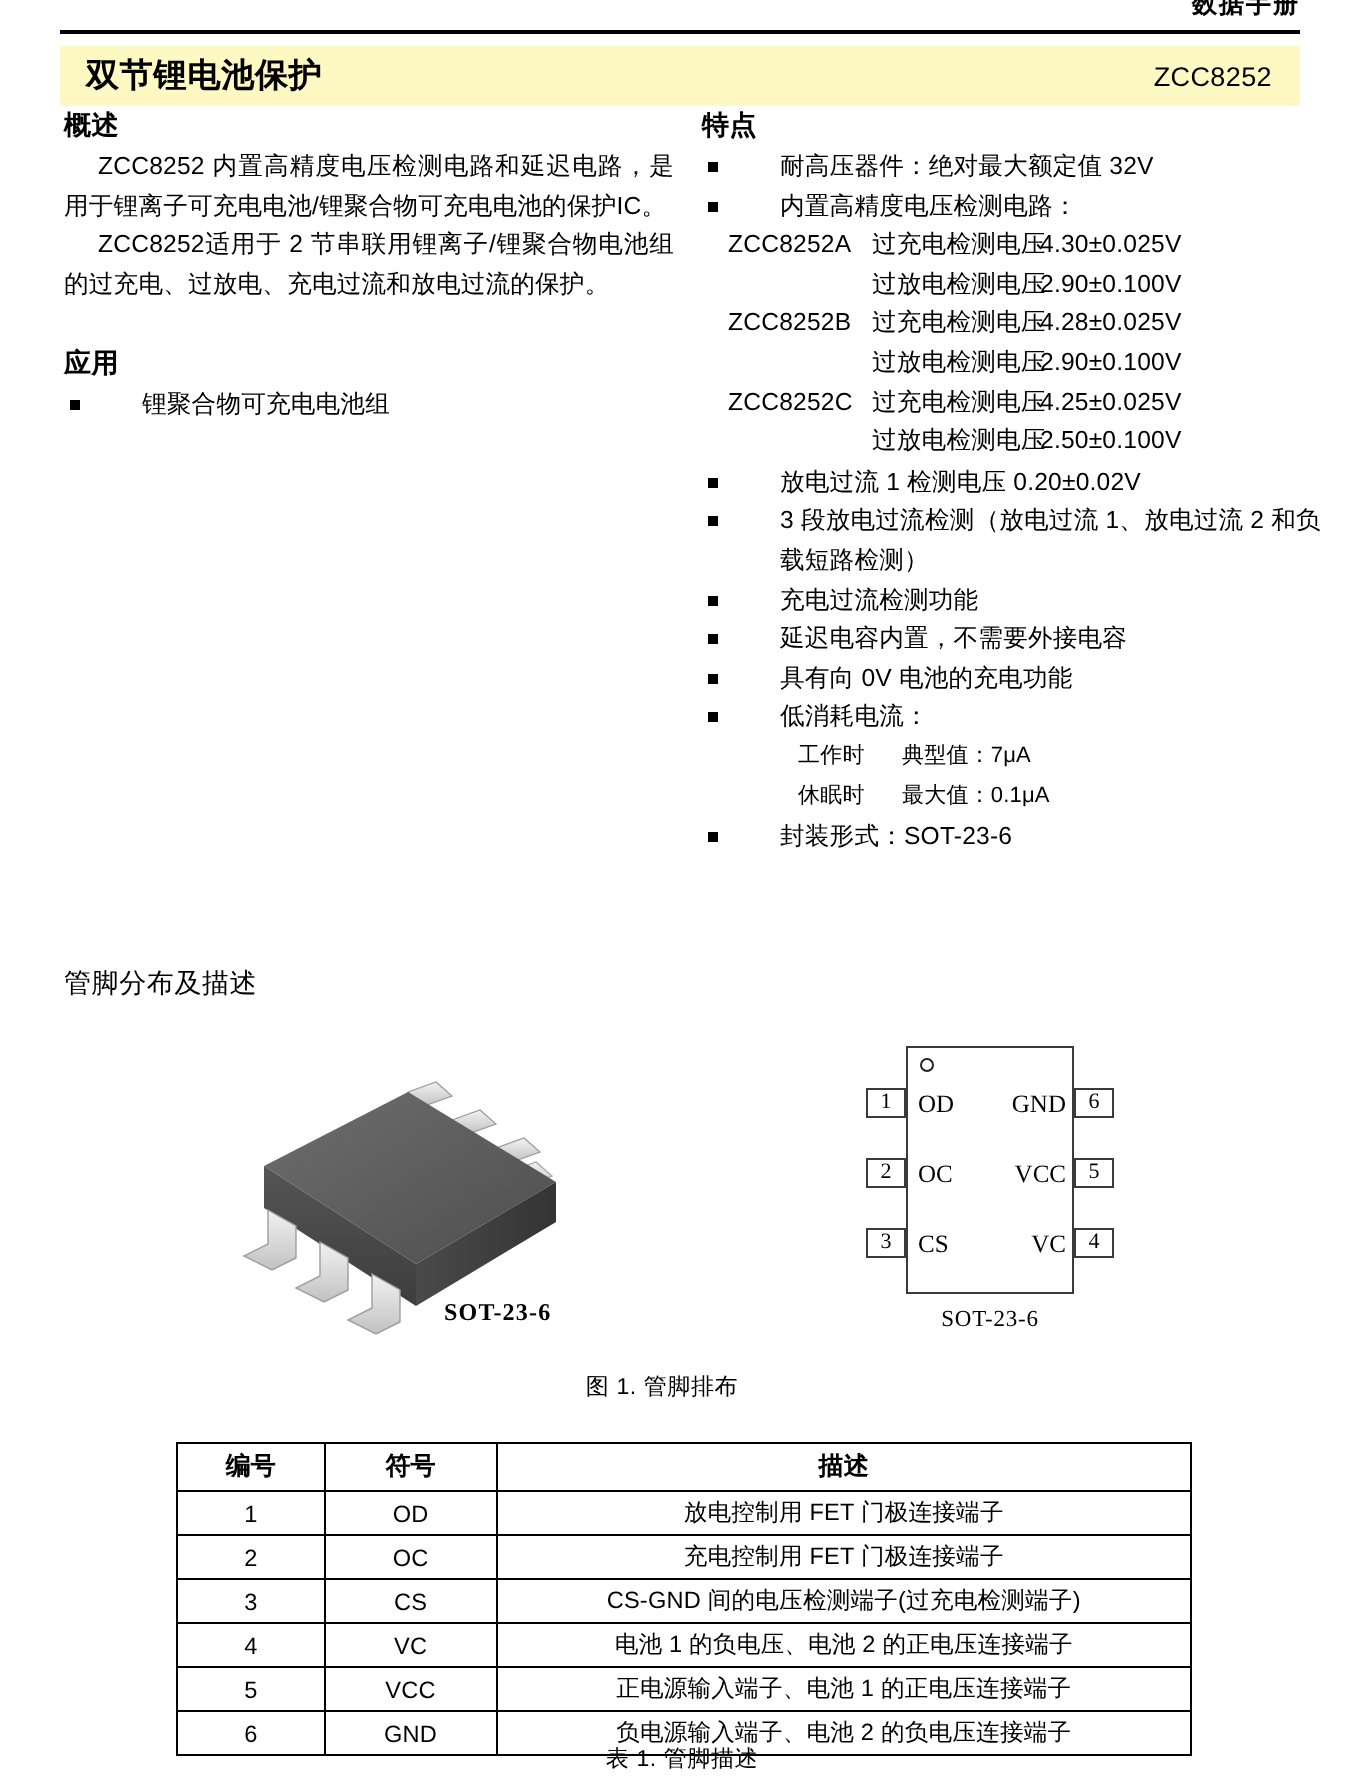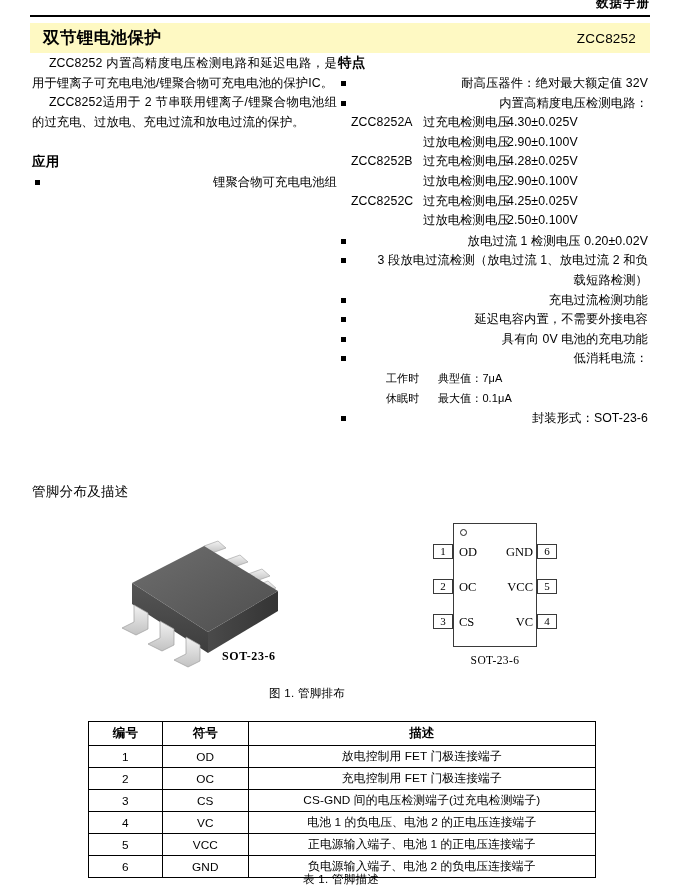--- a/index.html
+++ b/index.html
@@ -70,21 +70,21 @@
   
   .col-left {
     position: absolute;
     top: 54px;
     left: 32px;
     width: 305px;
   }
   .col-right {
     position: absolute;
     top: 54px;
-    left: 338px;
+    left: 351px;
     width: 310px;
   }
 
   h2.sec-head {
     font-size: 13.5px;
     font-weight: bold;
     margin: 0 0 3px 0;
     padding: 0;
     line-height: 17px;
     letter-spacing: 0.3px;
@@ -105,21 +105,20 @@
     margin: 1px 0 0 0;
     padding: 0;
   }
   ul.bullets > li {
     position: relative;
     font-size: 12.3px;
     line-height: 19.6px;
     padding-left: 39px;
     margin: 0;
     letter-spacing: 0.1px;
-    text-align: right;
   }
   ul.bullets > li .sq {
     position: absolute;
     left: 3px;
     top: 7px;
     width: 5px;
     height: 5px;
     background: #000;
   }
 
@@ -244,20 +243,21 @@
   }
 
   .fig-caption {
     position: absolute;
     top: 686px;
     left: 0;
     width: 614px;
     text-align: center;
     font-size: 11.5px;
     letter-spacing: 0.3px;
+    padding-left: 24px;
   }
 
   
   table.pin-table {
     position: absolute;
     top: 721px;
     left: 88px;
     width: 508px;
     border-collapse: collapse;
     font-size: 11.8px;
@@ -299,20 +299,21 @@
 </div>
 <div class="header-rule"></div>
 
 <div class="title-band">
   <span class="doc-title">双节锂电池保护</span>
   <span class="part-no">ZCC8252</span>
 </div>
 
 <div class="col-left">
 
+  <h2 class="sec-head">概述</h2>
   <p class="para">ZCC8252 内置高精度电压检测电路和延迟电路，是用于锂离子可充电电池/锂聚合物可充电电池的保护IC。</p>
   <p class="para">ZCC8252适用于 2 节串联用锂离子/锂聚合物电池组的过充电、过放电、充电过流和放电过流的保护。</p>
 
   <h2 class="sec-head spaced">应用</h2>
   <ul class="bullets">
     <li>
       <span class="sq"></span>
       <span>锂聚合物可充电电池组</span>
     </li>
   </ul>

